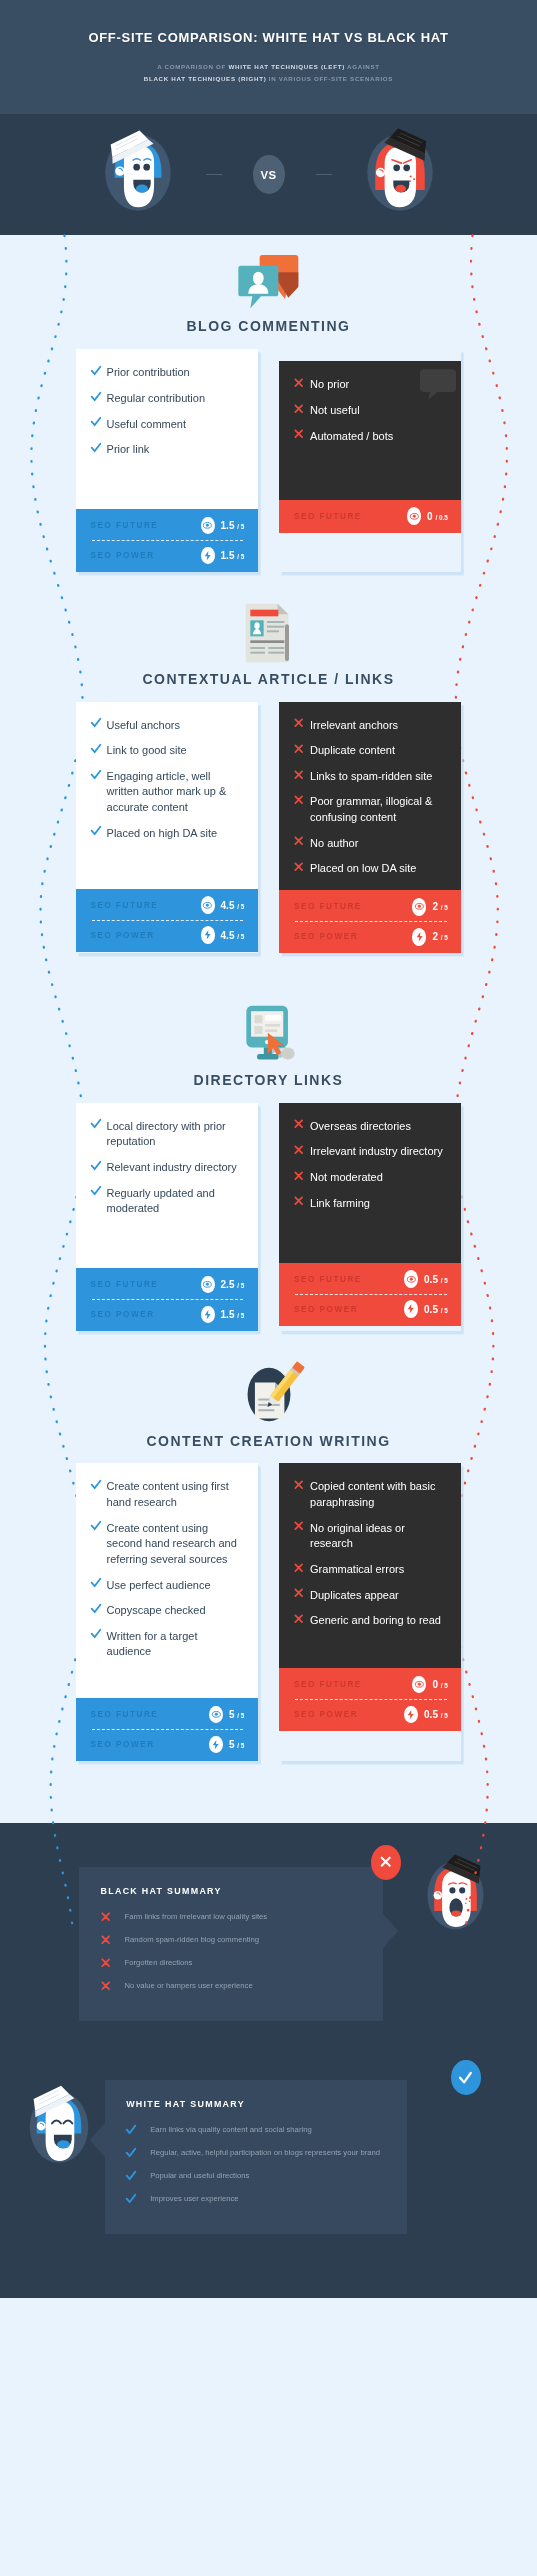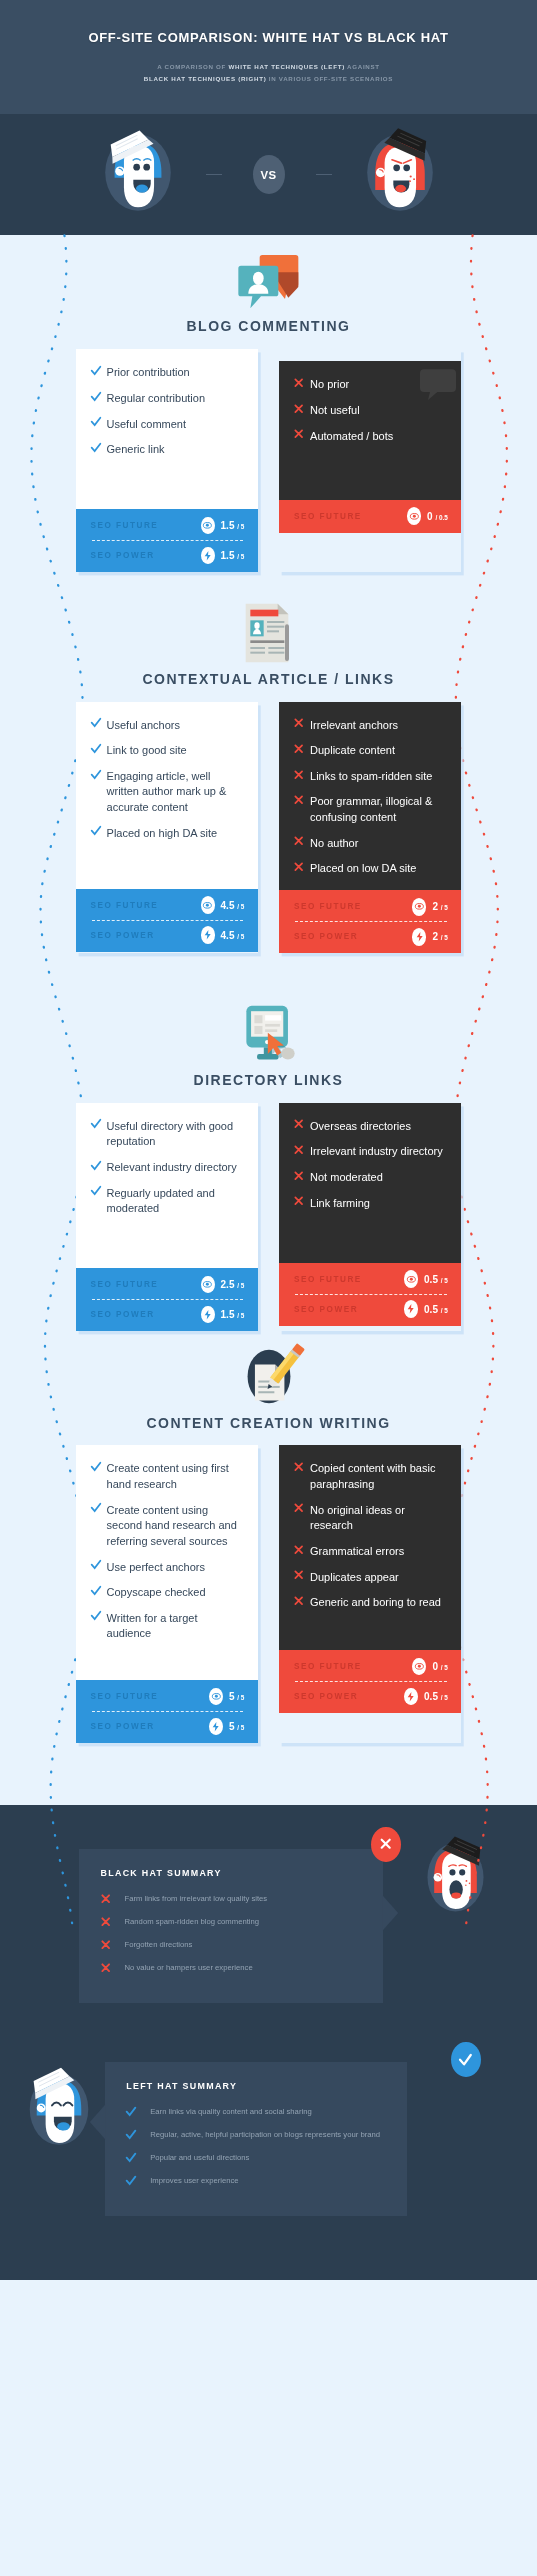--- a/index.html
+++ b/index.html
@@ -252,21 +252,21 @@
                 </svg>
               </span>
             <span class="item-text">Useful comment</span>
           </div>
           <div class="item">
             <span class="mark">
                 <svg width="10" height="9.4" viewBox="0 0 15 14">
                   <path d="M1 7 L5.5 12 L14 1" stroke="#2e95dc" stroke-width="2.6" fill="none" stroke-linecap="round"></path>
                 </svg>
               </span>
-            <span class="item-text">Generic link</span>
+            <span class="item-text">Prior link</span>
           </div>
           <div style="height:28px"></div>
         </div>
         <div class="scores">
           <div class="score-row">
             <span class="score-label">SEO FUTURE</span>
             <span class="score-badge">
                 <svg width="8.7" height="6.7" viewBox="0 0 13 10">
                   <ellipse cx="6.5" cy="5" rx="6" ry="4.2" fill="none" stroke="#2e95dc" stroke-width="1.4"></ellipse>
                   <circle cx="6.5" cy="5" r="2.2" fill="#2e95dc"></circle>
@@ -516,21 +516,21 @@
     <div class="cards">
 
       <div class="card white">
         <div class="card-body">
           <div class="item">
             <span class="mark">
                 <svg width="10" height="9.4" viewBox="0 0 15 14">
                   <path d="M1 7 L5.5 12 L14 1" stroke="#2e95dc" stroke-width="2.6" fill="none" stroke-linecap="round"></path>
                 </svg>
               </span>
-            <span class="item-text">Useful directory with good reputation</span>
+            <span class="item-text">Local directory with prior reputation</span>
           </div>
           <div class="item">
             <span class="mark">
                 <svg width="10" height="9.4" viewBox="0 0 15 14">
                   <path d="M1 7 L5.5 12 L14 1" stroke="#2e95dc" stroke-width="2.6" fill="none" stroke-linecap="round"></path>
                 </svg>
               </span>
             <span class="item-text">Relevant industry directory</span>
           </div>
           <div class="item">
@@ -622,21 +622,21 @@
                   <path d="M6.5 0 L1 8 H5 L4 14 L10 6 H6 Z" fill="#ef4a3c"></path>
                 </svg>
               </span>
             <span class="score-val"><span>0.5</span> <span class="den">/ 5</span></span>
           </div>
         </div>
       </div>
     </div>
   </div>
 
-  <div class="section" style="">
+  <div class="section" style="margin-top:18px;">
     <div class="sec-icon">
       <svg width="58" height="67" viewBox="0 0 86 100">
         <ellipse cx="43" cy="50" rx="32" ry="40" fill="#2c3e50"></ellipse>
         <path d="M22 32 h30 l14 14 v40 h-44 z" fill="#f1f0ec"></path>
         <path d="M52 32 l14 14 h-14 z" fill="#b5b4af"></path>
         <rect x="27" y="56" width="32" height="3" fill="#a8b5b5"></rect>
         <rect x="27" y="64" width="32" height="3" fill="#a8b5b5"></rect>
         <rect x="27" y="72" width="24" height="3" fill="#a8b5b5"></rect>
         <g transform="rotate(38 52 52)">
           <rect x="46" y="4" width="15" height="52" fill="#f5c13e"></rect>
@@ -668,21 +668,21 @@
                 </svg>
               </span>
             <span class="item-text">Create content using second hand research and referring several sources</span>
           </div>
           <div class="item">
             <span class="mark">
                 <svg width="10" height="9.4" viewBox="0 0 15 14">
                   <path d="M1 7 L5.5 12 L14 1" stroke="#2e95dc" stroke-width="2.6" fill="none" stroke-linecap="round"></path>
                 </svg>
               </span>
-            <span class="item-text">Use perfect anchors</span>
+            <span class="item-text">Use perfect audience</span>
           </div>
           <div class="item">
             <span class="mark">
                 <svg width="10" height="9.4" viewBox="0 0 15 14">
                   <path d="M1 7 L5.5 12 L14 1" stroke="#2e95dc" stroke-width="2.6" fill="none" stroke-linecap="round"></path>
                 </svg>
               </span>
             <span class="item-text">Copyscape checked</span>
           </div>
           <div class="item">
@@ -877,21 +877,21 @@
           <path d="M47 80 h28 v7 a14 14 0 0 1 -28 0 Z" fill="#2c3e50"></path>
           <ellipse cx="62" cy="95" rx="10" ry="6.5" fill="#2e95dc"></ellipse>
           <g transform="rotate(-26 50 20)">
             <path d="M17 8 L65 8 L71 26 L11 26 Z" fill="#ffffff"></path>
             <path d="M11 26 L71 26 L75 35 L7 35 Z" fill="#eef2f6"></path>
             <path d="M23 13 L59 13 M21 19 L57 19" stroke="#dfe6ed" stroke-width="1.4"></path>
           </g>
         </svg>
       </div>
       <div class="sbox" style="width:302px;">
-        <h2>LEFT HAT SUMMARY</h2>
+        <h2>WHITE HAT SUMMARY</h2>
         <div class="sitem">
           <span class="mark">
               <svg width="10" height="9.4" viewBox="0 0 15 14">
                 <path d="M1 7 L5.5 12 L14 1" stroke="#2e95dc" stroke-width="2.8" fill="none" stroke-linecap="round"></path>
               </svg>
             </span>
           <span class="txt">Earn links via quality content and social sharing</span>
         </div>
         <div class="sitem">
           <span class="mark">

